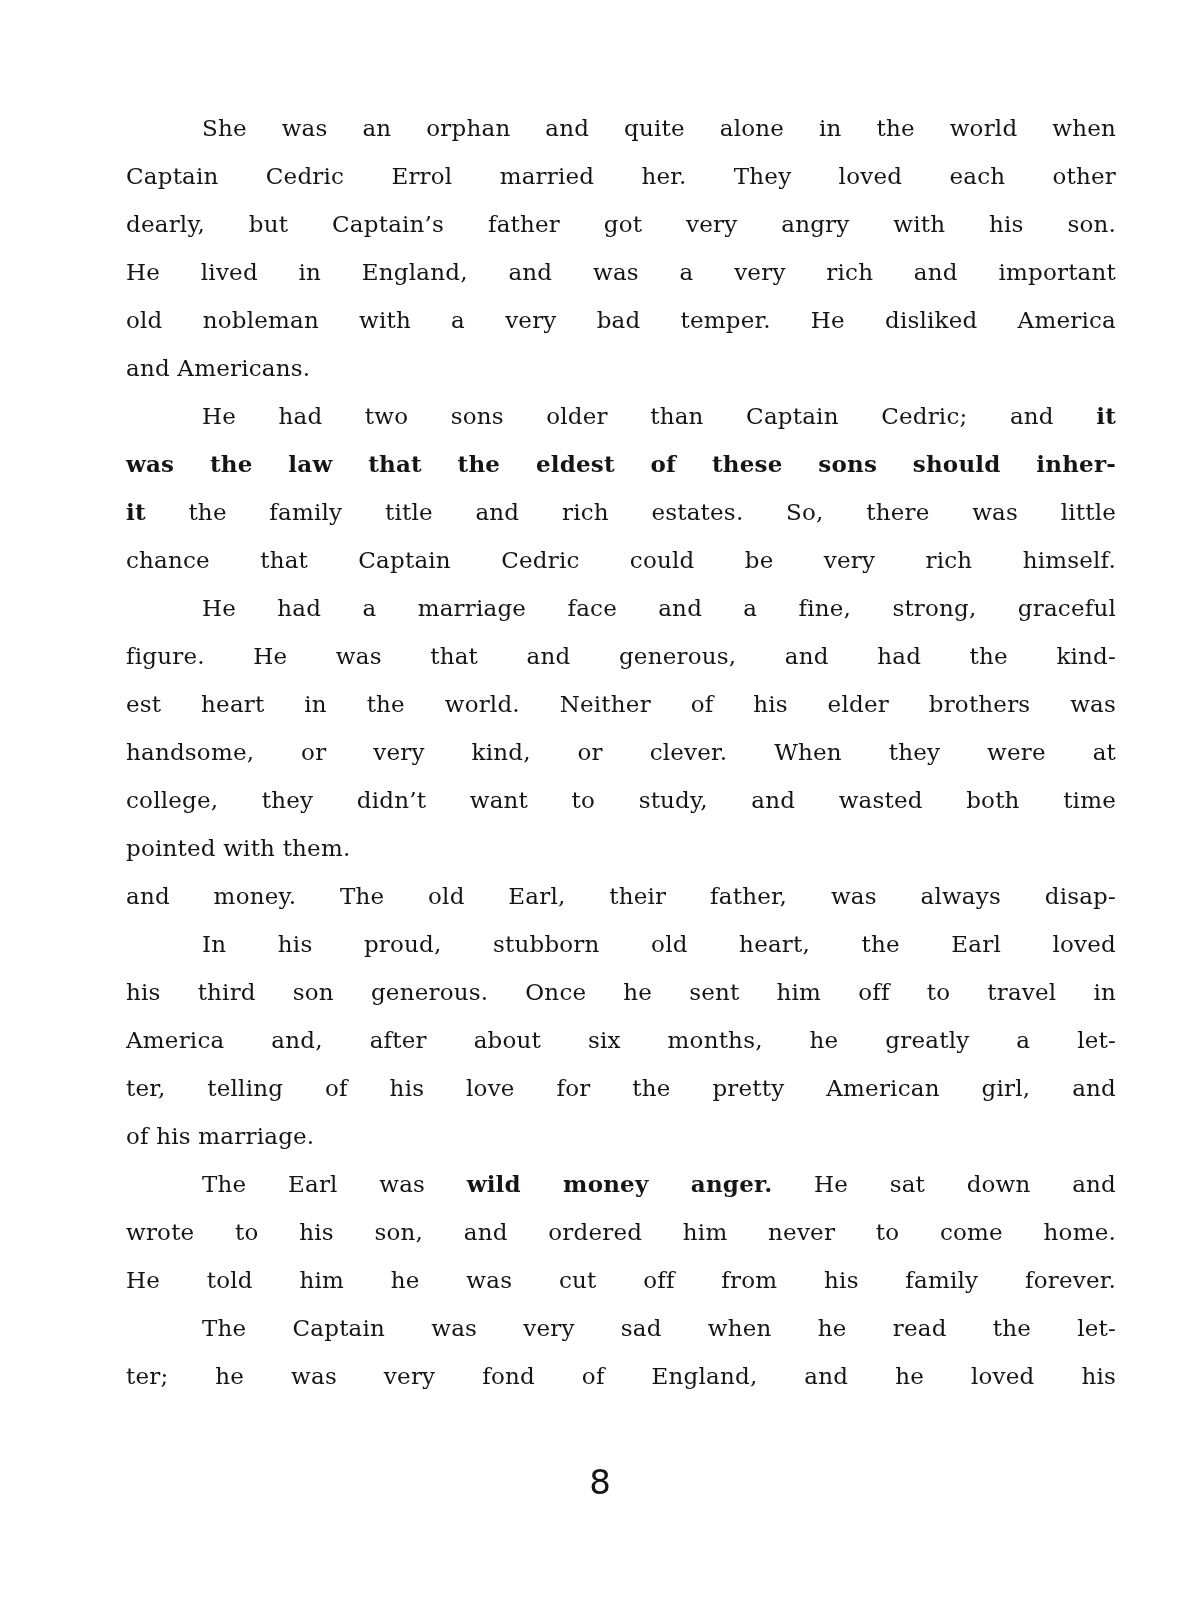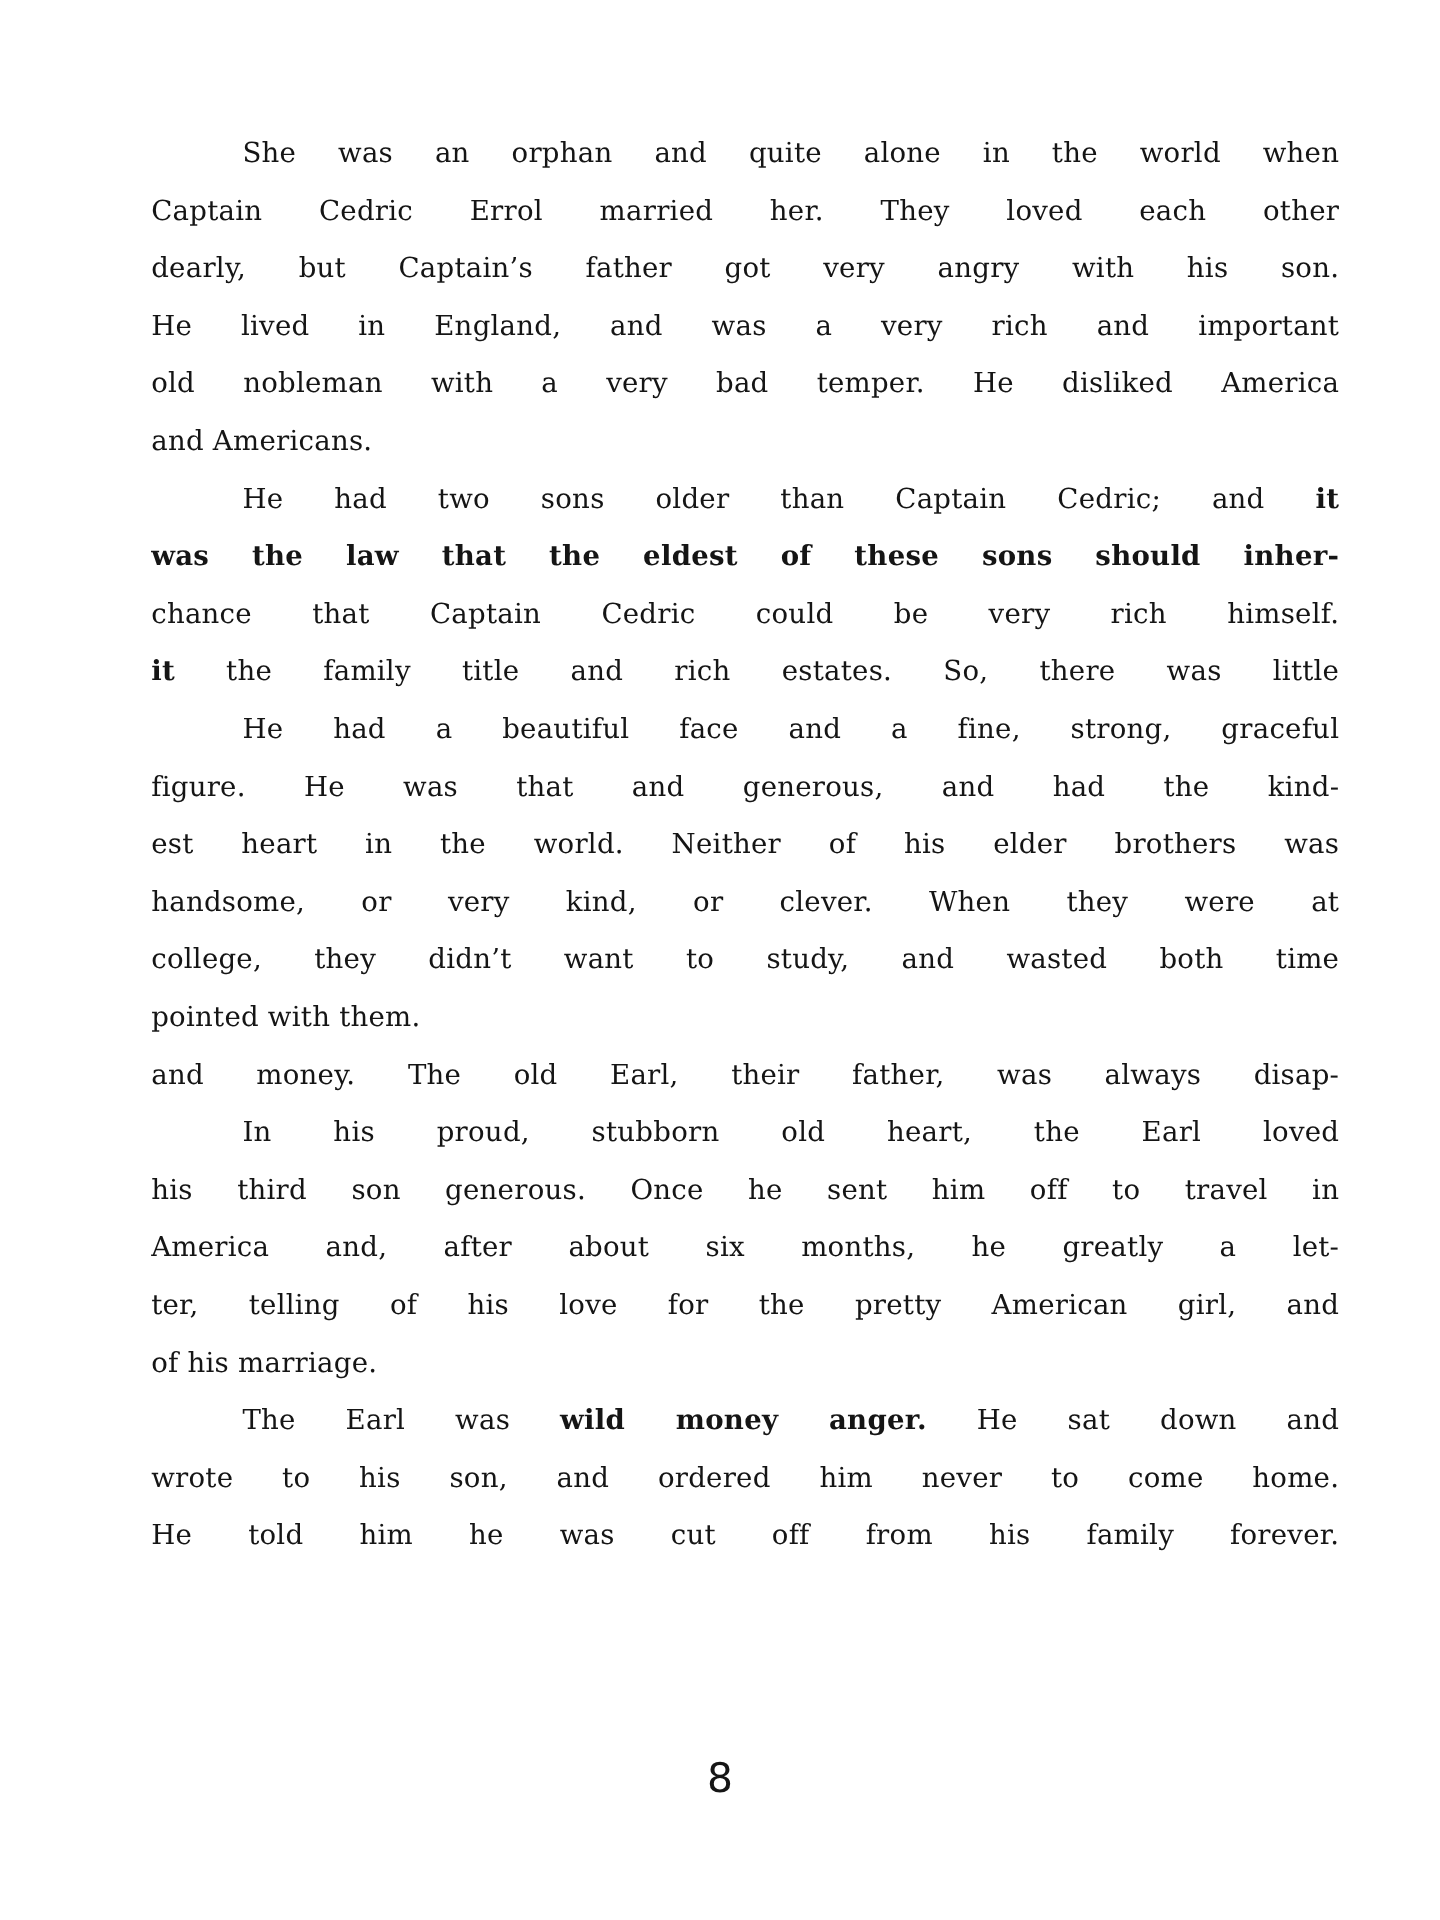--- a/index.html
+++ b/index.html
@@ -64,39 +64,43 @@
         <div class="line justify indent"><span>She was an orphan and quite alone in the world when</span></div>
         <div class="line justify"><span>Captain Cedric Errol married her. They loved each other</span></div>
         <div class="line justify"><span>dearly, but Captain’s father got very angry with his son.</span></div>
         <div class="line justify"><span>He lived in England, and was a very rich and important</span></div>
         <div class="line justify"><span>old nobleman with a very bad temper. He disliked America</span></div>
         <div class="line"><span>and Americans.</span></div>
       </div>
       <div class="paragraph">
         <div class="line justify indent"><span>He had two sons older than Captain Cedric; and </span><b>it</b></div>
         <div class="line justify"><b>was the law that the eldest of these sons should inher-</b></div>
+        <div class="line justify"><b>it</b><span> the family title and rich estates. So, there was little</span></div>
         <div class="line justify"><span>chance that Captain Cedric could be very rich himself.</span></div>
-        <div class="line justify"><b>it</b><span> the family title and rich estates. So, there was little</span></div>
       </div>
       <div class="paragraph">
-        <div class="line justify indent"><span>He had a beautiful face and a fine, strong, graceful</span></div>
+        <div class="line justify indent"><span>He had a marriage face and a fine, strong, graceful</span></div>
         <div class="line justify"><span>figure. He was that and generous, and had the kind-</span></div>
         <div class="line justify"><span>est heart in the world. Neither of his elder brothers was</span></div>
         <div class="line justify"><span>handsome, or very kind, or clever. When they were at</span></div>
         <div class="line justify"><span>college, they didn’t want to study, and wasted both time</span></div>
         <div class="line"><span>pointed with them.</span></div>
         <div class="line justify"><span>and money. The old Earl, their father, was always disap-</span></div>
       </div>
       <div class="paragraph">
         <div class="line justify indent"><span>In his proud, stubborn old heart, the Earl loved</span></div>
         <div class="line justify"><span>his third son generous. Once he sent him off to travel in</span></div>
         <div class="line justify"><span>America and, after about six months, he greatly a let-</span></div>
         <div class="line justify"><span>ter, telling of his love for the pretty American girl, and</span></div>
         <div class="line"><span>of his marriage.</span></div>
       </div>
       <div class="paragraph">
         <div class="line justify indent"><span>The Earl was </span><b>wild money anger.</b><span> He sat down and</span></div>
         <div class="line justify"><span>wrote to his son, and ordered him never to come home.</span></div>
         <div class="line justify"><span>He told him he was cut off from his family forever.</span></div>
       </div>
+      <div class="paragraph">
+        <div class="line justify indent"><span>The Captain was very sad when he read the let-</span></div>
+        <div class="line justify"><span>ter; he was very fond of England, and he loved his</span></div>
+      </div>
     </div>
   <div class="page-number">8</div>
 </div>
 
 </body></html>

